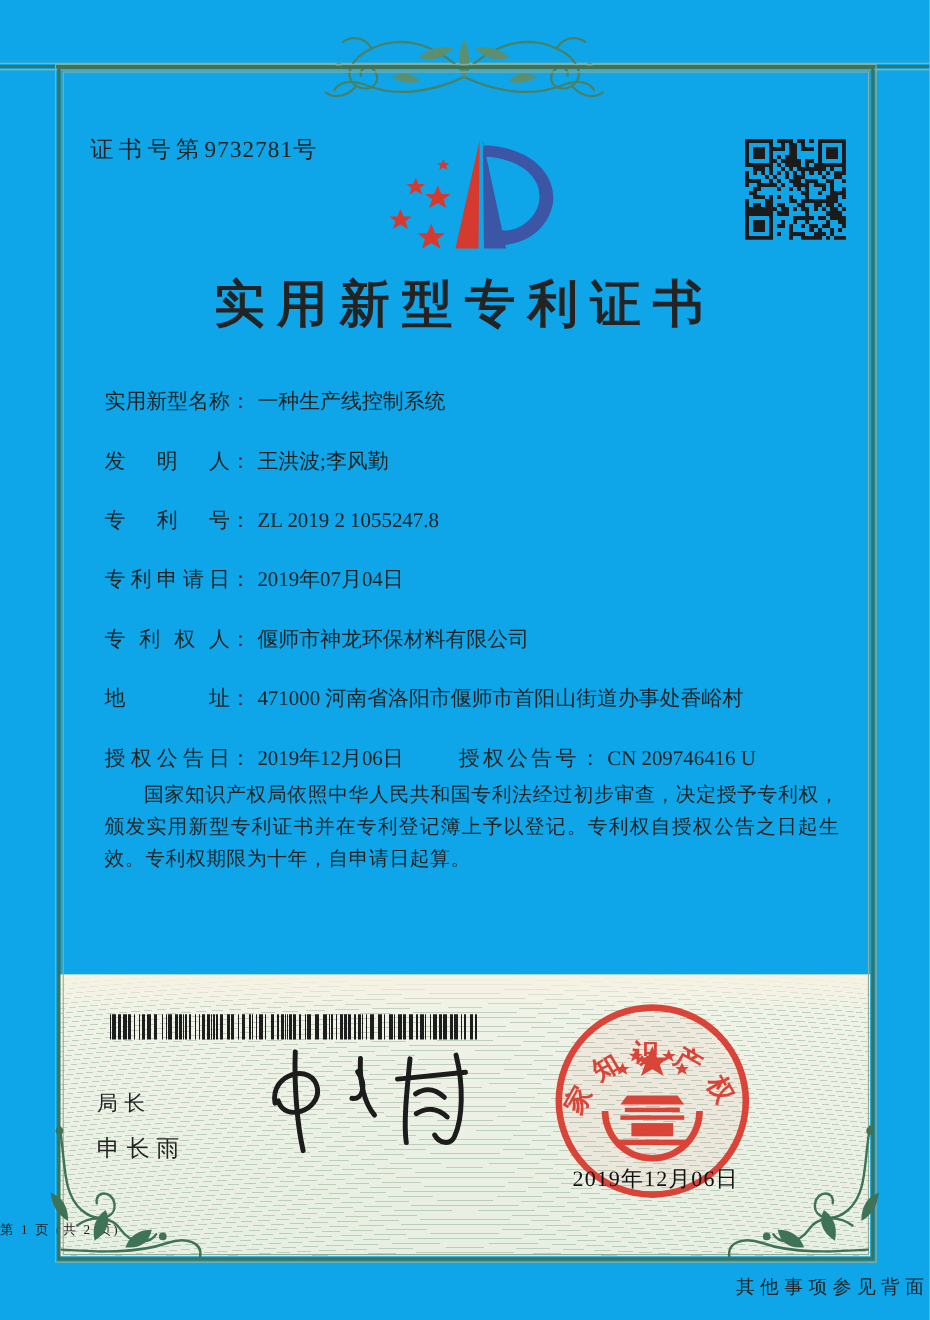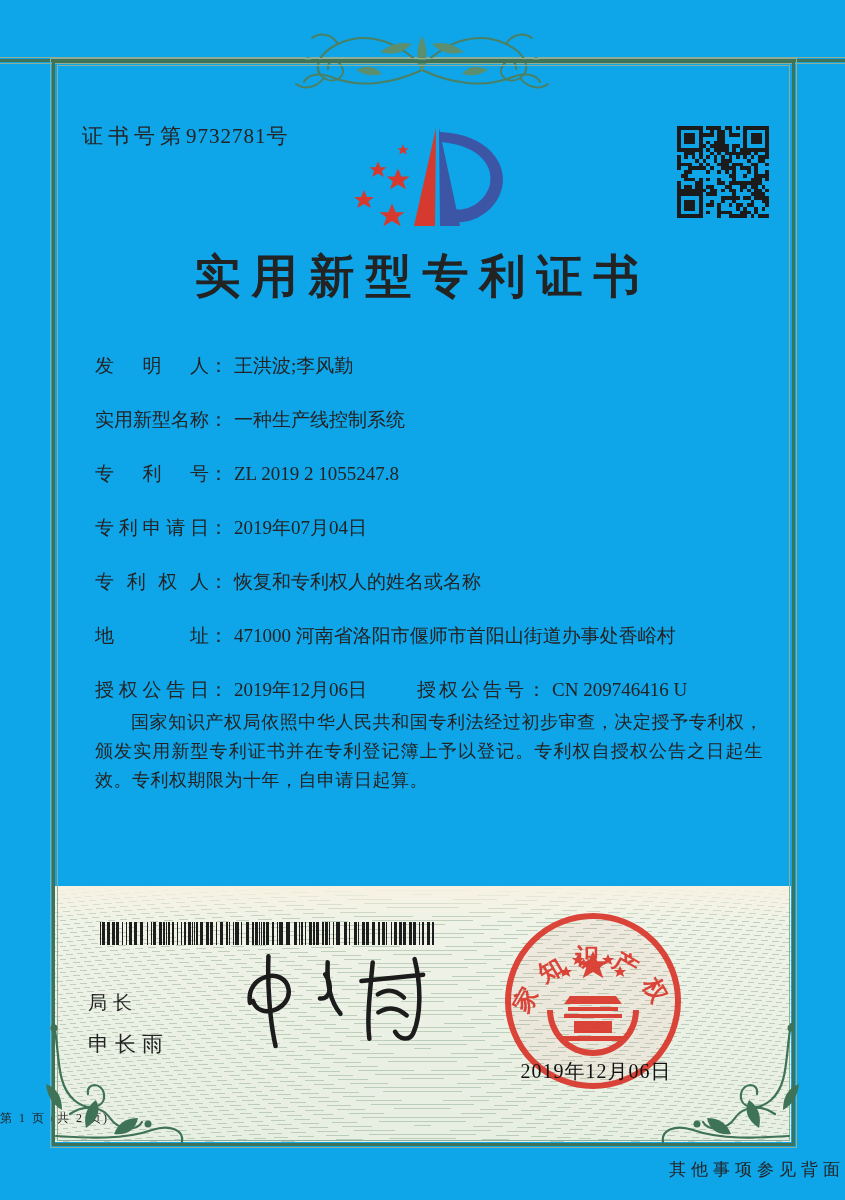--- a/index.html
+++ b/index.html
@@ -449,25 +449,25 @@
       <rect x="18" y="24" width="1" height="1"></rect>
       <rect x="20" y="24" width="1" height="1"></rect>
       <rect x="22" y="24" width="1" height="1"></rect>
       <rect x="23" y="24" width="1" height="1"></rect>
       <rect x="24" y="24" width="1" height="1"></rect>
     </svg>
 
   <h1 class="title">实用新型专利证书</h1>
 
   <div class="fields">
+    <div class="field-row"><span class="lbl">实用新型名称</span><span class="colon">：</span><span class="val">一种生产线控制系统</span></div>
     <div class="field-row"><span class="lbl">发明人</span><span class="colon">：</span><span class="val">王洪波;李风勤</span></div>
-    <div class="field-row"><span class="lbl">实用新型名称</span><span class="colon">：</span><span class="val">一种生产线控制系统</span></div>
     <div class="field-row"><span class="lbl">专利号</span><span class="colon">：</span><span class="val">ZL 2019 2 1055247.8</span></div>
     <div class="field-row"><span class="lbl">专利申请日</span><span class="colon">：</span><span class="val">2019年07月04日</span></div>
-    <div class="field-row"><span class="lbl">专利权人</span><span class="colon">：</span><span class="val">恢复和专利权人的姓名或名称</span></div>
+    <div class="field-row"><span class="lbl">专利权人</span><span class="colon">：</span><span class="val">偃师市神龙环保材料有限公司</span></div>
     <div class="field-row"><span class="lbl">地址</span><span class="colon">：</span><span class="val">471000 河南省洛阳市偃师市首阳山街道办事处香峪村</span></div>
     <div class="field-row grant-row"><span class="lbl">授权公告日</span><span class="colon">：</span><span class="val">2019年12月06日</span><span class="pair2"><span class="lbl2">授权公告号</span><span class="colon">：</span><span class="val">CN 209746416 U</span></span></div>
   </div>
 
   <div class="paragraphs">
     <p>国家知识产权局依照中华人民共和国专利法经过初步审查，决定授予专利权，颁发实用新型专利证书并在专利登记簿上予以登记。专利权自授权公告之日起生效。专利权期限为十年，自申请日起算。</p>
   </div>
 
   <div class="wavy"></div>
 

